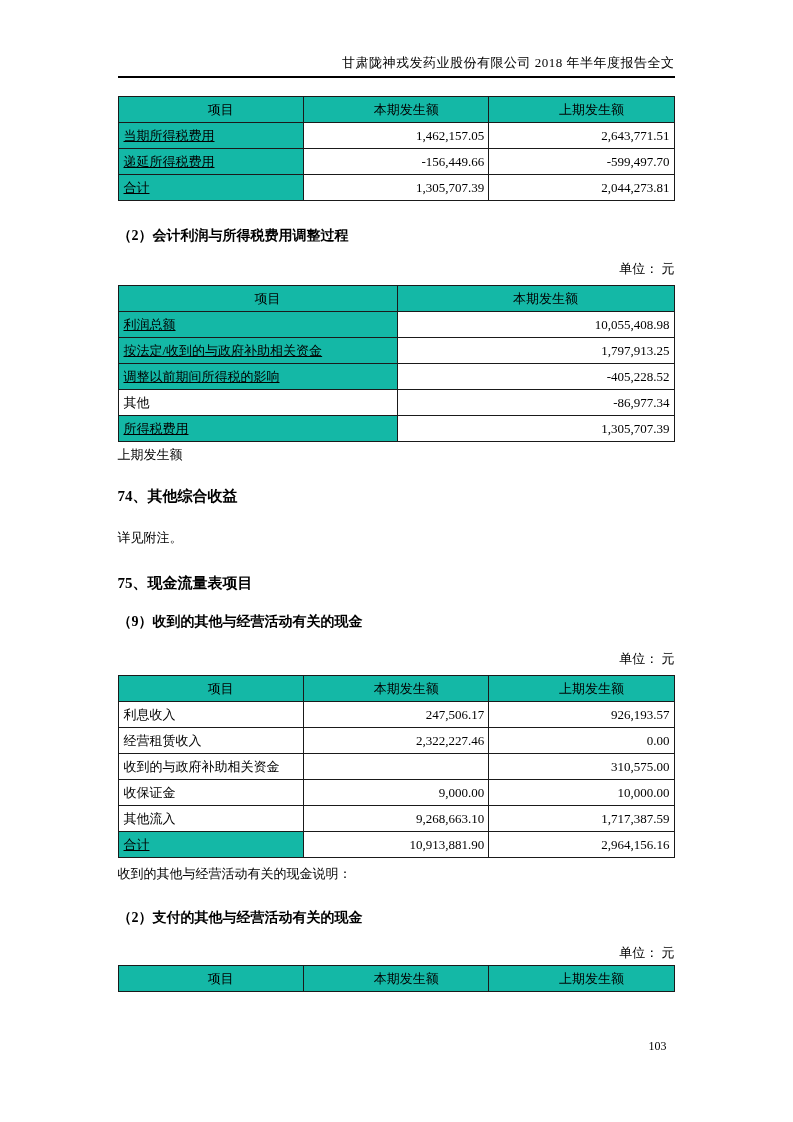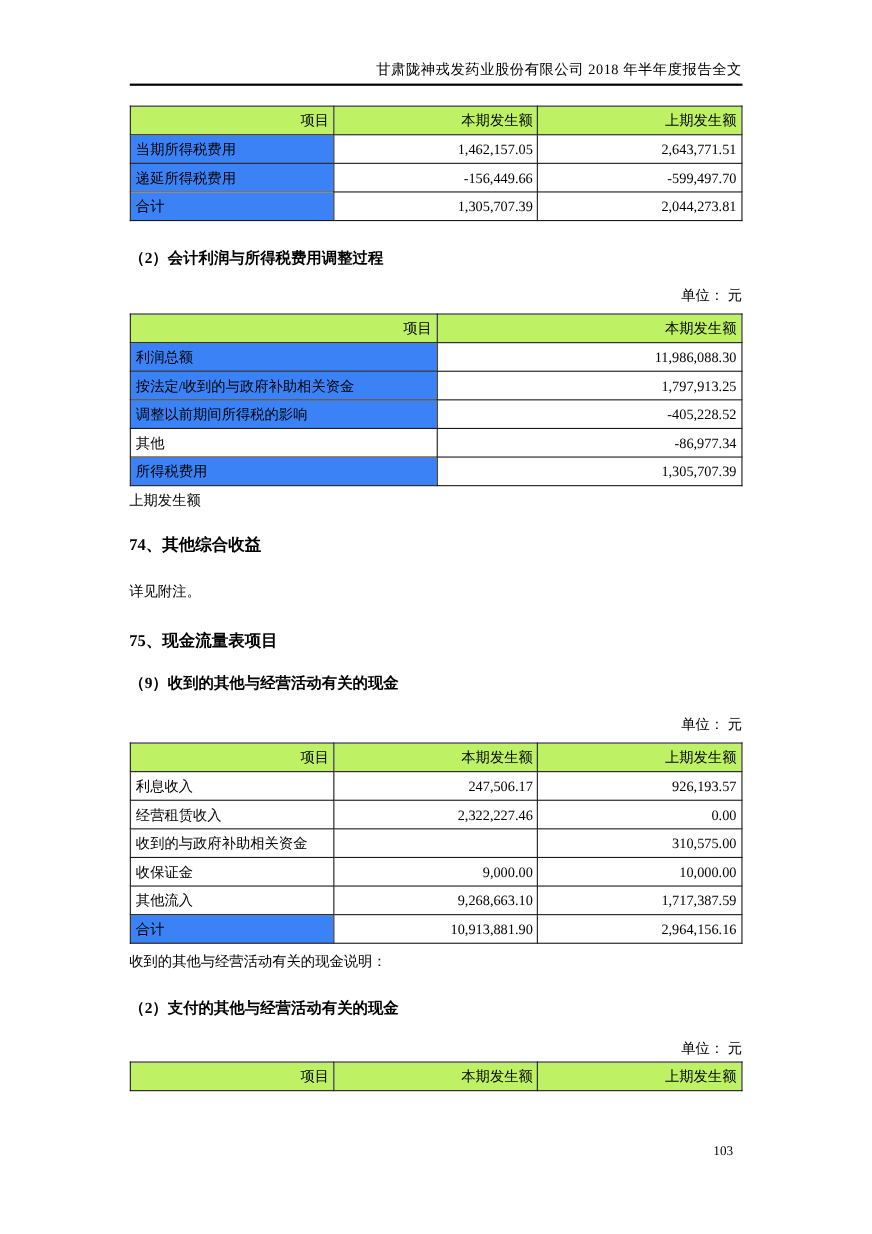--- a/index.html
+++ b/index.html
@@ -37,28 +37,28 @@
   table.tbl { border: 1.5px solid #1a1a1a; }
   td {
     border: 1px solid #1a1a1a;
     height: 26px;
     padding: 1px 4px;
     vertical-align: middle;
     overflow: hidden;
     white-space: nowrap;
   }
   td.hdr {
-    background: #bef264;
-    text-align: right;
+    background: #14b8a6;
+    text-align: center;
     font-weight: normal;
     padding-left: 24px;
   }
   td.lbl { text-align: left; padding-left: 5px; }
   td.num { text-align: right; padding-right: 4px; }
-  td.shade { background: #3b82f6; }
+  td.shade { background: #14b8a6; text-decoration: underline; }
   .t1 { margin-top: 18px; }
   .t2 { margin-top: 9px; }
   .t3 { margin-top: 9px; }
   .t4 { margin-top: 5px; }
   .h-sub {
     margin-top: 26px;
     font-size: 14px;
     font-weight: bold;
     line-height: 17px;
   }
@@ -139,21 +139,21 @@
         <col style="width:50.2%">
         <col style="width:49.8%">
       </colgroup>
     <tbody>
       <tr>
         <td class="hdr">项目</td>
         <td class="hdr">本期发生额</td>
       </tr>
       <tr>
         <td class="lbl shade">利润总额</td>
-        <td class="num">11,986,088.30</td>
+        <td class="num">10,055,408.98</td>
       </tr>
       <tr>
         <td class="lbl shade">按法定/收到的与政府补助相关资金</td>
         <td class="num">1,797,913.25</td>
       </tr>
       <tr>
         <td class="lbl shade">调整以前期间所得税的影响</td>
         <td class="num">-405,228.52</td>
       </tr>
       <tr>

